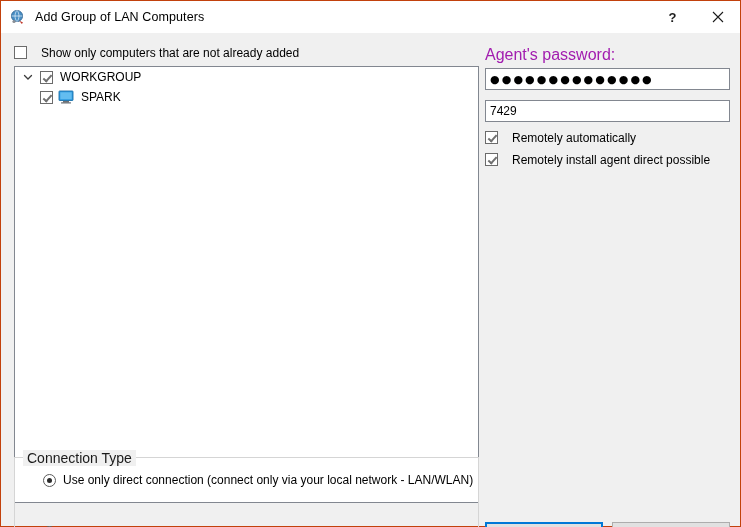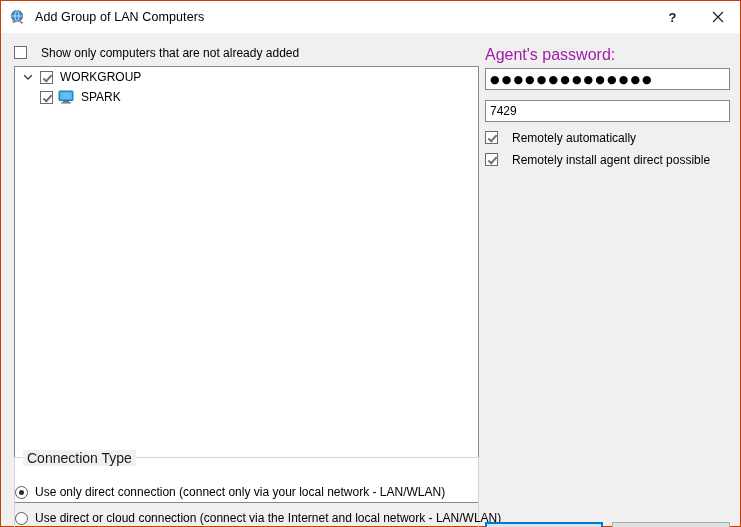--- a/index.html
+++ b/index.html
@@ -147,22 +147,21 @@
     background: #f0f0f0;
     padding: 0 4px;
     font-size: 14px;
     color: #1a1a1a;
   }
   .radiorow {
     display: flex;
     align-items: center;
     gap: 7px;
     position: absolute;
-    left: 0;
-    margin-top: 12px;
+    left: 28px;
   }
   .rb {
     width: 13px; height: 13px;
     box-sizing: border-box;
     border: 1px solid #5a5a5a;
     border-radius: 50%;
     background: #ffffff;
     flex: 0 0 auto;
     position: relative;
   }
@@ -299,24 +298,20 @@
     </div>
 
     <div id="groupbox">
       <span id="groupbox-legend">Connection Type</span>
 
       <div class="radiorow" style="top:15px;">
         <span class="rb selected"></span>
         <span class="lbl">Use only direct connection (connect only via your local network - LAN/WLAN)</span>
       </div>
 
-      <div class="radiorow" style="top:41px;">
-        <span class="rb"></span>
-        <span class="lbl">Use direct or cloud connection (connect via the Internet and local network - LAN/WLAN)</span>
-      </div>
 
       <div class="radiorow" style="top:67px;">
         <span class="rb"></span>
         <span class="lbl">Use only cloud connection (connect only via the Internet)</span>
       </div>
     </div>
 
     <div id="right">
 
       <div class="field-label">Agent's password:</div>

